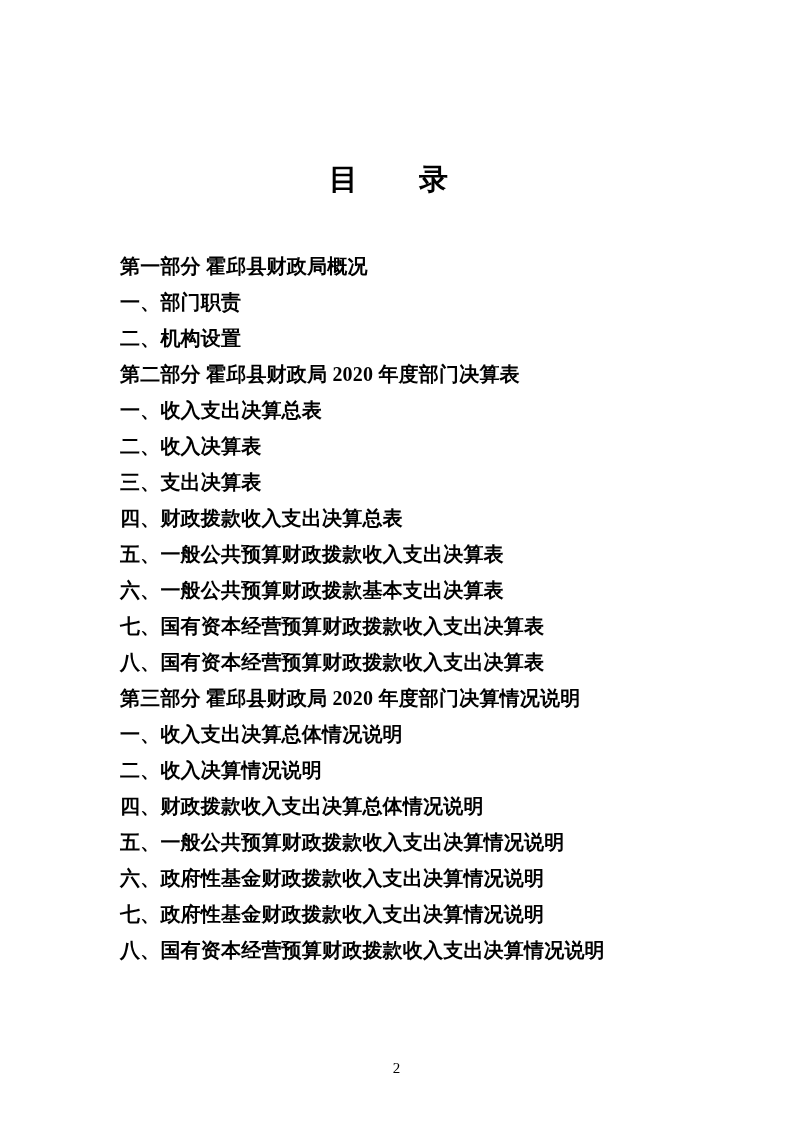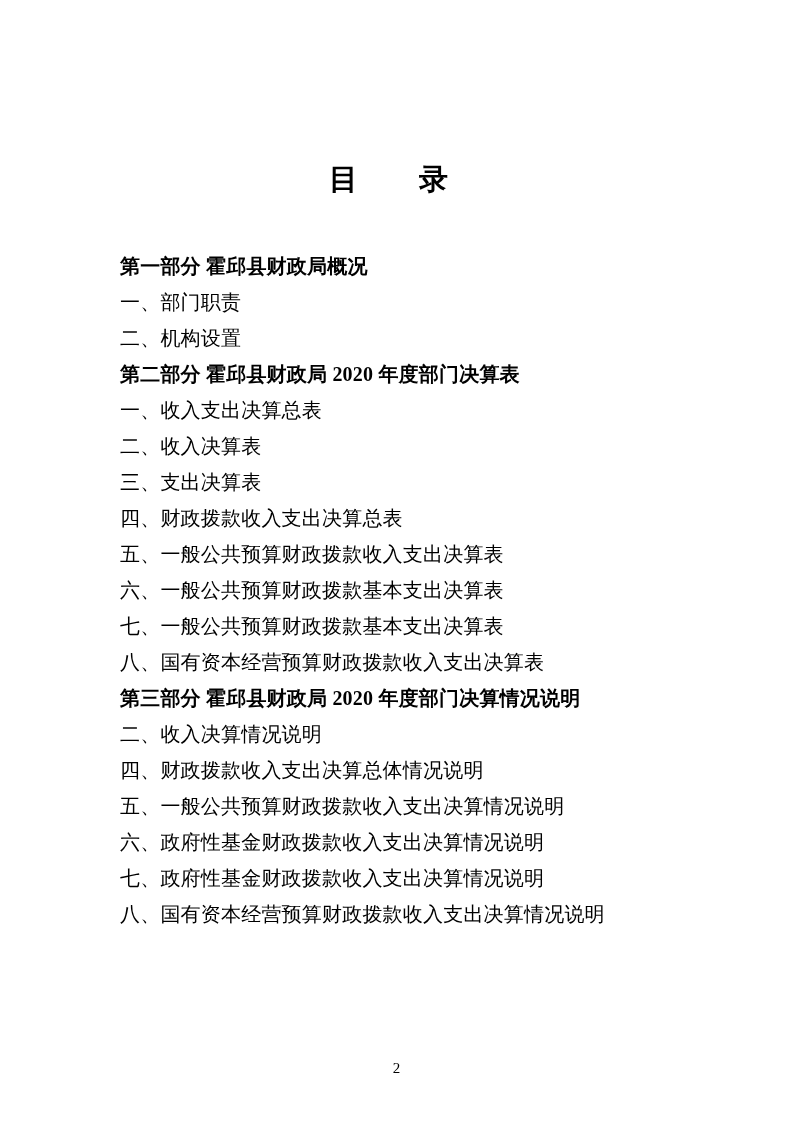--- a/index.html
+++ b/index.html
@@ -44,21 +44,21 @@
     line-height: 36px;
     white-space: normal;
     margin: 0;
     padding: 0;
   }
   .toc-entry.part {
     font-weight: bold;
     letter-spacing: 0.2px;
   }
   .toc-entry.item {
-    font-weight: normal;
+    font-weight: bold;
     letter-spacing: 0.2px;
   }
   .page-number {
     position: absolute;
     left: 0;
     right: 0;
     top: 1032px;
     text-align: center;
     font-size: 15px;
     font-family: "Liberation Serif", "DejaVu Serif", serif;
@@ -75,23 +75,24 @@
     <div class="toc-entry part">第一部分  霍邱县财政局概况</div>
     <div class="toc-entry item">一、部门职责</div>
     <div class="toc-entry item">二、机构设置</div>
     <div class="toc-entry part">第二部分  霍邱县财政局 2020 年度部门决算表</div>
     <div class="toc-entry item">一、收入支出决算总表</div>
     <div class="toc-entry item">二、收入决算表</div>
     <div class="toc-entry item">三、支出决算表</div>
     <div class="toc-entry item">四、财政拨款收入支出决算总表</div>
     <div class="toc-entry item">五、一般公共预算财政拨款收入支出决算表</div>
     <div class="toc-entry item">六、一般公共预算财政拨款基本支出决算表</div>
-    <div class="toc-entry item">七、一般公共预算财政拨款基本支出决算表</div>
+    <div class="toc-entry item">七、国有资本经营预算财政拨款收入支出决算表</div>
     <div class="toc-entry item">八、国有资本经营预算财政拨款收入支出决算表</div>
     <div class="toc-entry part">第三部分  霍邱县财政局 2020 年度部门决算情况说明</div>
+    <div class="toc-entry item">一、收入支出决算总体情况说明</div>
     <div class="toc-entry item">二、收入决算情况说明</div>
     <div class="toc-entry item">四、财政拨款收入支出决算总体情况说明</div>
     <div class="toc-entry item">五、一般公共预算财政拨款收入支出决算情况说明</div>
     <div class="toc-entry item">六、政府性基金财政拨款收入支出决算情况说明</div>
     <div class="toc-entry item">七、政府性基金财政拨款收入支出决算情况说明</div>
     <div class="toc-entry item">八、国有资本经营预算财政拨款收入支出决算情况说明</div>
   </div>
 
   <div class="page-number">2</div>
 

